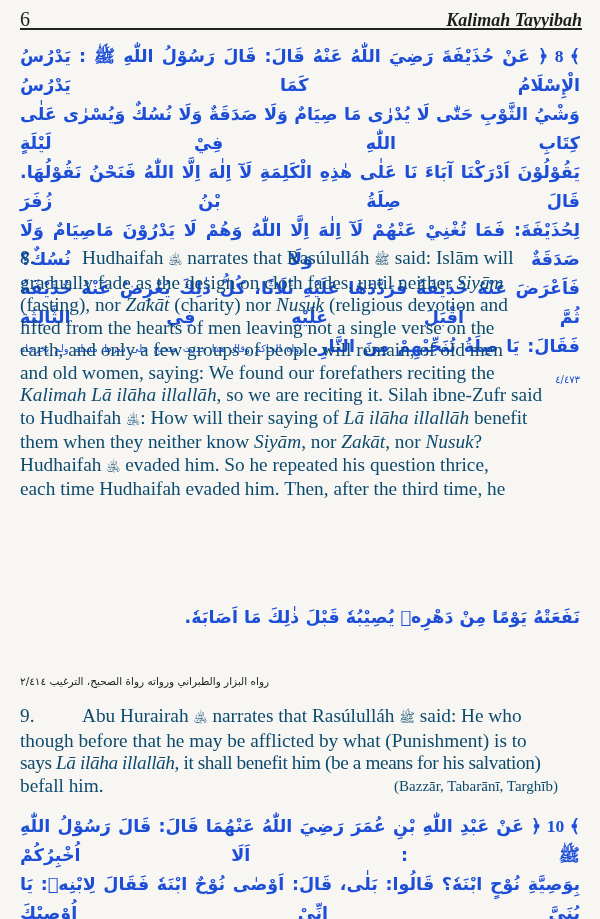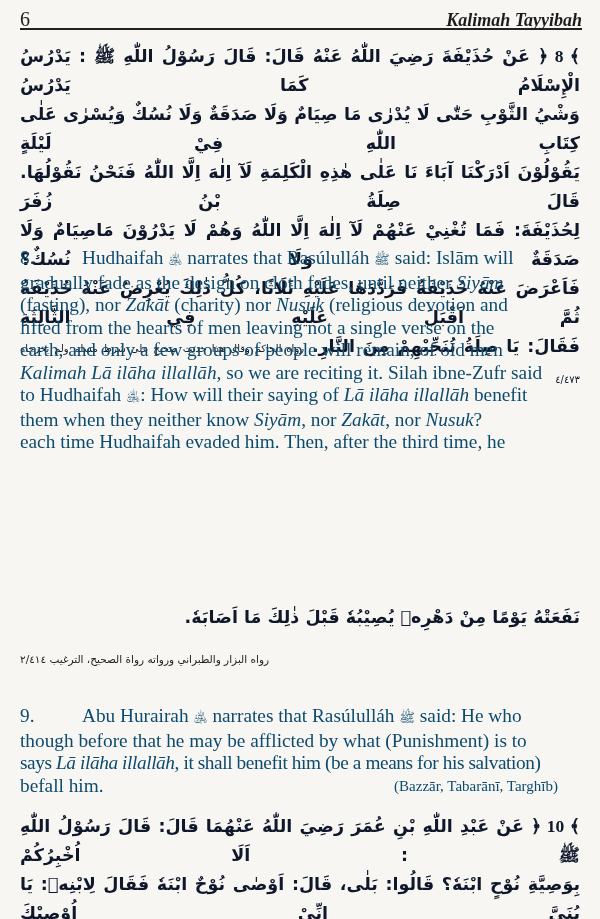--- a/index.html
+++ b/index.html
@@ -14,21 +14,21 @@
     position: absolute; left: 20px; right: 18px; top: 2px; height: 24px;
     display: flex; justify-content: space-between; align-items: baseline;
     border-bottom: 2px solid #222; padding-bottom: 2px;
   }
   .page-num { font-family: "Liberation Serif", serif; font-size: 20px; }
   .running-title { font-family: "Liberation Serif", serif; font-style: italic; font-weight: bold; font-size: 18px; margin-top: 8px; }
   .arabic {
     position: absolute; left: 20px; right: 20px;
     direction: rtl; text-align: justify; text-align-last: justify;
     font-family: "DejaVu Sans", sans-serif; font-weight: bold;
-    font-size: 17.5px; line-height: 29px; color: #0f172a;
+    font-size: 17.5px; line-height: 29px; color: #1d4ed8;
   }
   .arabic .hnum { font-family: "Liberation Serif", serif; font-weight: bold; direction: ltr; unicode-bidi: isolate; }
   .arabic .ref { font-size: 10px; font-weight: normal; }
   .ref-line {
     position: absolute; left: 20px; right: 20px;
     direction: rtl; text-align: left;
     font-family: "DejaVu Sans", sans-serif; font-size: 10.5px; color: #222;
   }
   .en {
     position: absolute; left: 20px; right: 32px;
@@ -65,30 +65,32 @@
       <span class="ref">رواه الحاكم وقال هذا حديث صحيح على شرط مسلم ولم يخرجاه ٤/٤٧٣</span>
     </div>
   </div>
 
   <div class="en" style="top:247px;">
     <div><span class="num">8.</span><span>Hudhaifah <span class="honor">﵁</span> narrates that Rasúlulláh <span class="honor">ﷺ</span> said: Islām will</span></div>
     <div>gradually fade as the design on cloth fades, until neither <i>Siyām</i></div>
     <div>(fasting), nor <i>Zakāt</i> (charity) nor <i>Nusuk</i> (religious devotion and</div>
     <div>lifted from the hearts of men leaving not a single verse on the</div>
     <div>earth, and only a few groups of people will remain, of old men</div>
+    <div>and old women, saying: We found our forefathers reciting the</div>
     <div><i>Kalimah Lā ilāha illallāh</i>, so we are reciting it. Silah ibne-Zufr said</div>
     <div>to Hudhaifah <span class="honor">﵁</span>: How will their saying of <i>Lā ilāha illallāh</i> benefit</div>
     <div>them when they neither know <i>Siyām</i>, nor <i>Zakāt</i>, nor <i>Nusuk</i>?</div>
+    <div>Hudhaifah <span class="honor">﵁</span> evaded him. So he repeated his question thrice,</div>
     <div>each time Hudhaifah evaded him. Then, after the third time, he</div>
   </div>
 
   <div class="arabic" style="top:603px;">
     <div style="text-align-last:right;">نَفَعَتْهُ يَوْمًا مِنْ دَهْرِهٖ يُصِيْبُهٗ قَبْلَ ذٰلِكَ مَا اَصَابَهٗ.</div>
   </div>
-  <div class="ref-line" style="top:653px;">رواه البزار والطبراني ورواته رواة الصحيح، الترغيب ٢/٤١٤</div>
+  <div class="ref-line" style="top:675px;">رواه البزار والطبراني ورواته رواة الصحيح، الترغيب ٢/٤١٤</div>
 
   <div class="en" style="top:705px;">
     <div><span class="num">9.</span><span>Abu Hurairah <span class="honor">﵁</span> narrates that Rasúlulláh <span class="honor">ﷺ</span> said: He who</span></div>
     <div>though before that he may be afflicted by what (Punishment) is to</div>
     <div style="letter-spacing:-0.4px;">says <i>Lā ilāha illallāh</i>, it shall benefit him (be a means for his salvation)</div>
     <div class="last">
       <span>befall him.</span>
       <span class="src">(Bazzār, Tabarānī, Targhīb)</span>
     </div>
   </div>

